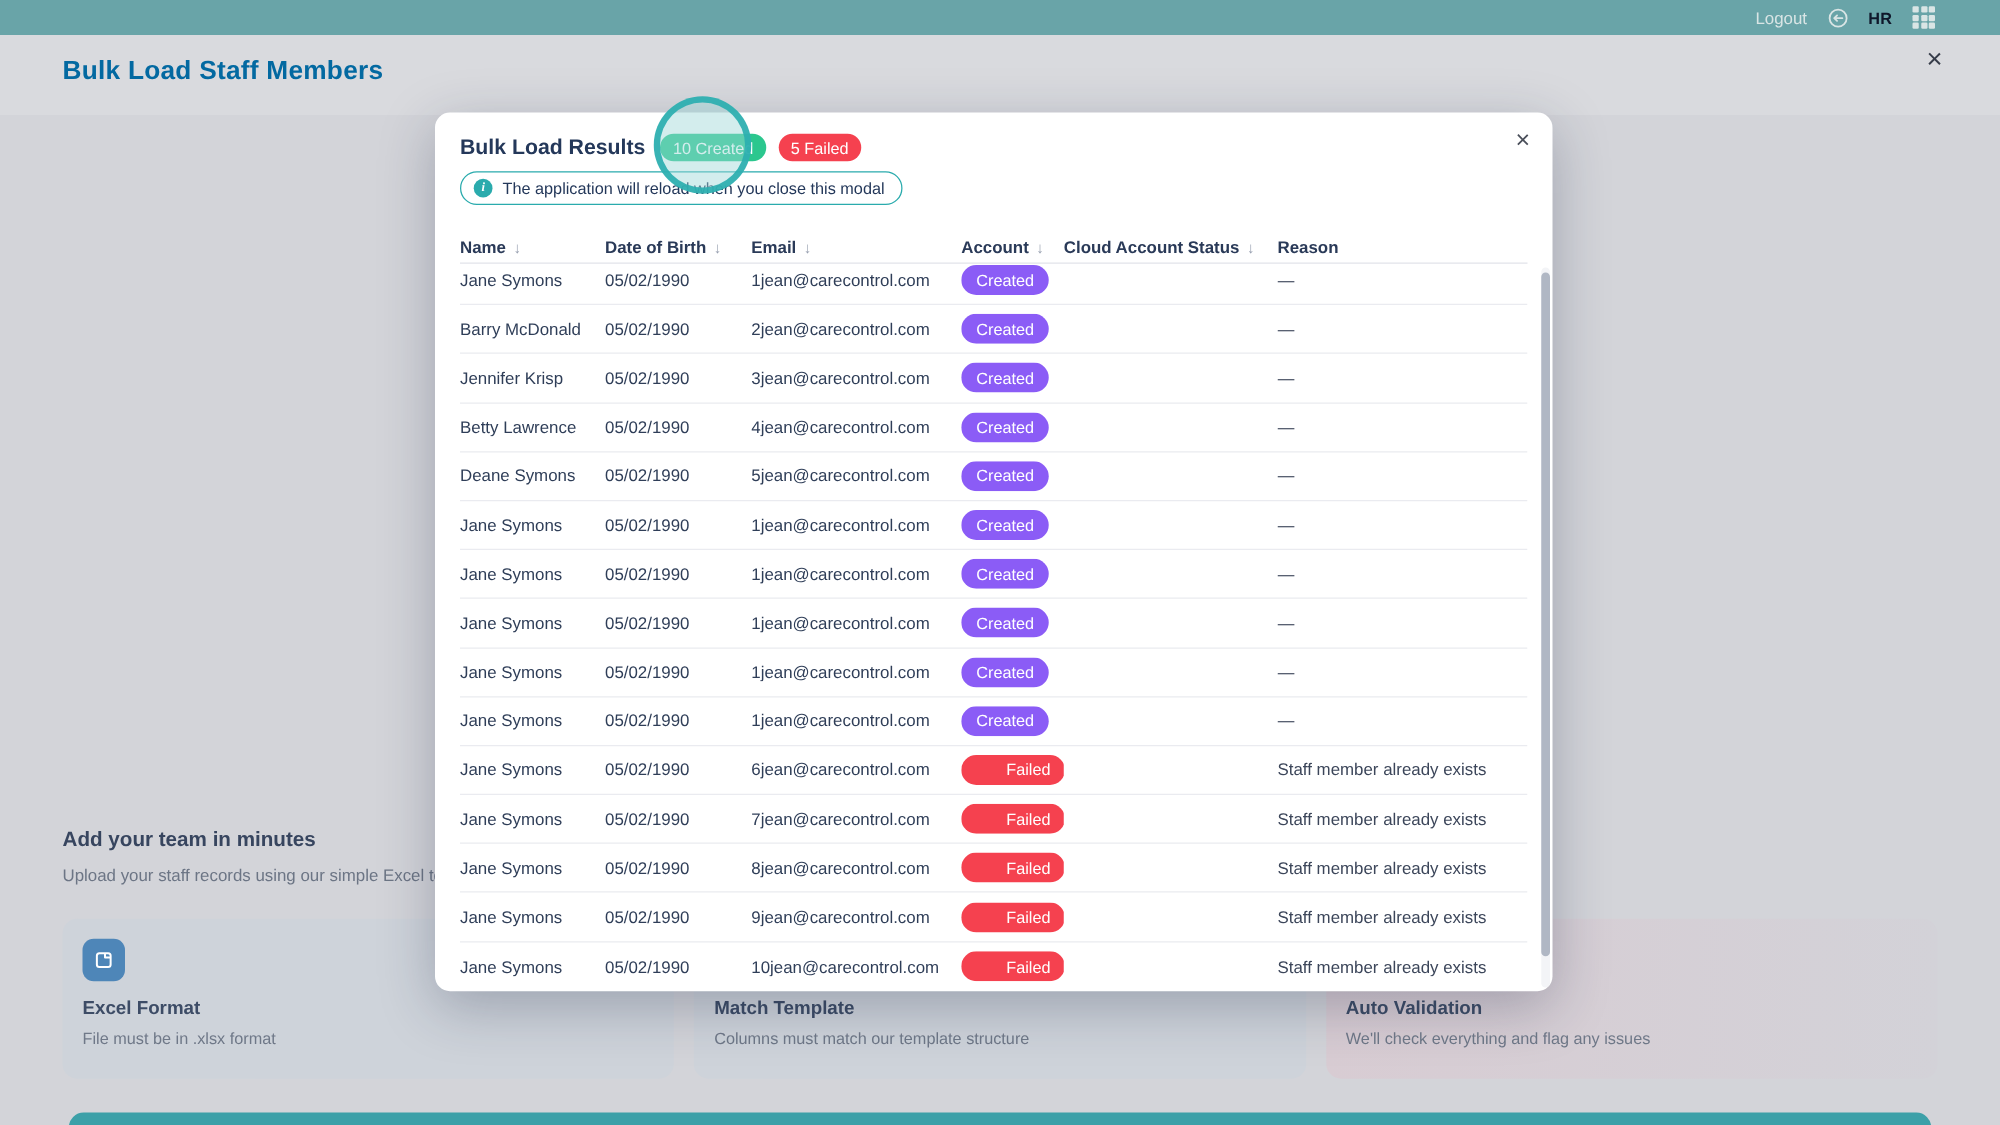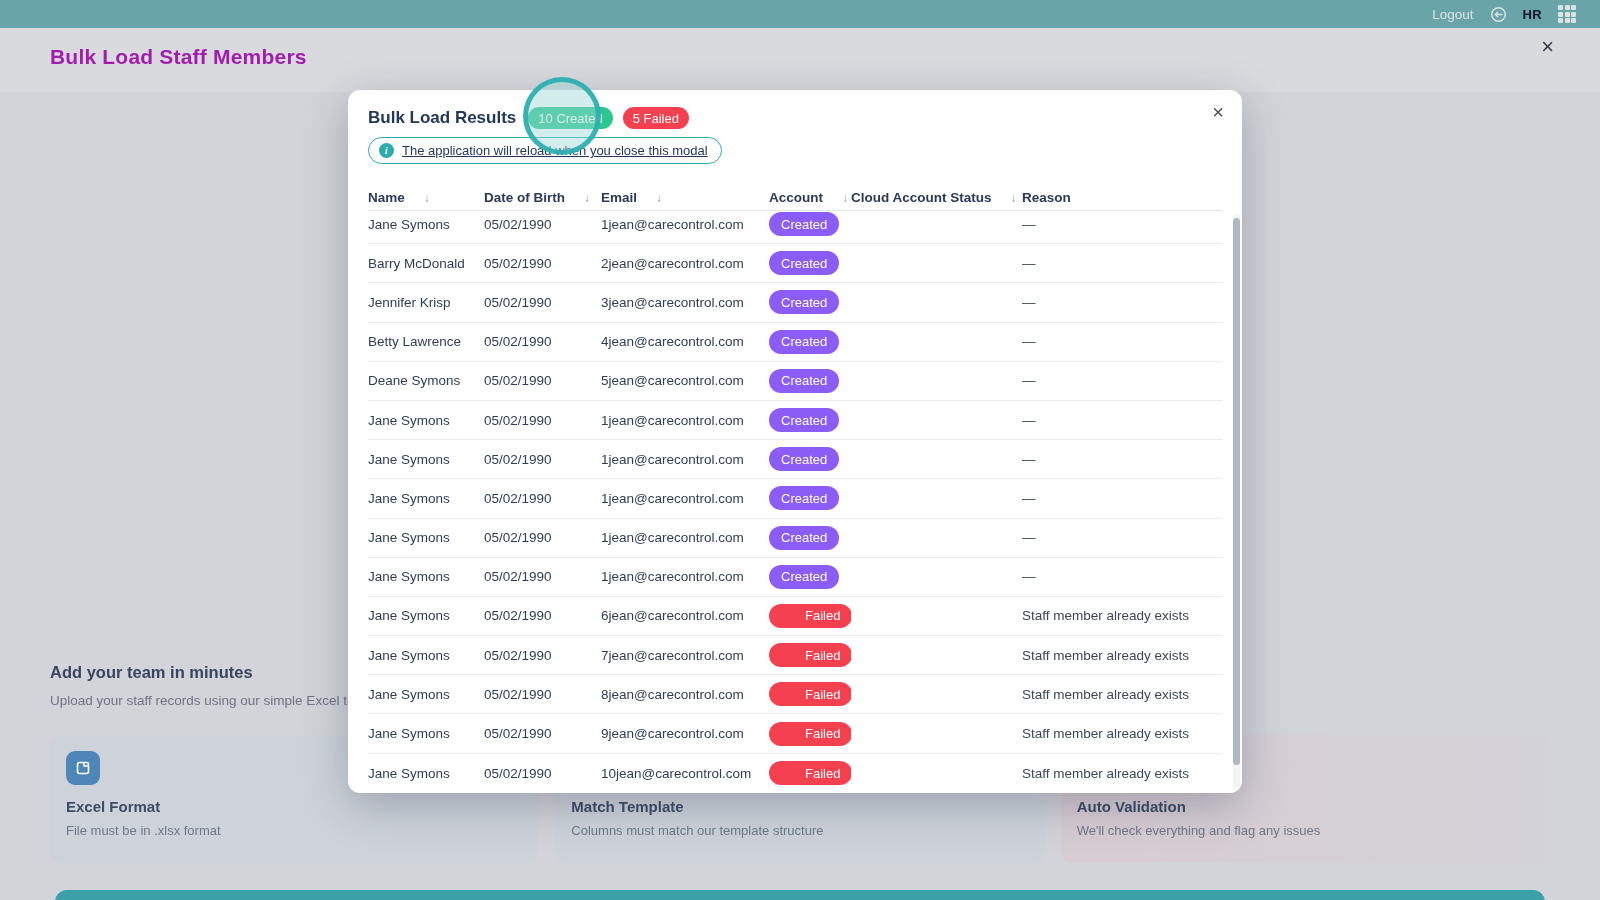--- a/index.html
+++ b/index.html
@@ -8,36 +8,36 @@
     font-family:"Liberation Sans", sans-serif;
     background:#d3d4d9;
     position:relative;
     color:#2e3c58;
   }
 
   
   .navbar {
     position:absolute; left:0; top:0; width:1600px; height:28px;
     background:#69a4a8; display:flex; align-items:center; justify-content:flex-end;
-    padding-right:24px; gap:16px;
+    padding-right:52px; gap:16px;
   }
   .nav-logout { color:#d9e5e5; font-size:13.5px; cursor:pointer; }
   .nav-user  { color:#0f172a; font-size:13px; font-weight:700; letter-spacing:.3px; }
   .nav-icon  { display:flex; align-items:center; }
   .grid-icon { display:grid; grid-template-columns:repeat(3,5px); grid-template-rows:repeat(3,5px); gap:1.5px; cursor:pointer; }
   .grid-icon span { background:#d9e5e5; border-radius:1px; }
 
   
   .page-header {
     position:absolute; left:0; top:28px; width:1600px; height:64px;
     background:#d9dade;
   }
   .page-title {
     position:absolute; left:50px; top:17px;
-    color:#a21caf; font-size:21px; font-weight:700; letter-spacing:.2px;
+    color:#0369a1; font-size:21px; font-weight:700; letter-spacing:.2px;
   }
   .page-close {
     position:absolute; right:46px; top:8px;
     font-size:22px; color:#363c49; font-weight:300; cursor:pointer;
     background:none; border:none; font-family:inherit; line-height:1;
   }
 
   
   .section-heading {
     position:absolute; left:50px; top:663px;
@@ -94,29 +94,29 @@
   .info-banner {
     position:absolute; left:20px; top:47px; height:27px;
     display:inline-flex; align-items:center; gap:8px; padding:0 13px 0 10px;
     border:1.5px solid #2aabad; border-radius:14px; background:#fff;
   }
   .info-icon {
     width:15px; height:15px; border-radius:50%; background:#2aabad; color:#fff;
     font-size:10px; font-weight:700; display:flex; align-items:center; justify-content:center;
     font-family:"Liberation Serif", serif; font-style:italic;
   }
-  .info-text { font-size:13px; color:#24385a;text-decoration:underline; }
+  .info-text { font-size:13px; color:#24385a; }
 
   
   .table-head {
     position:absolute; left:20px; top:95px; width:854px; height:26px;
     display:grid; grid-template-columns:116px 117px 168px 82px 171px 1fr;
     align-items:center; border-bottom:1px solid #e2e4ea;
   }
-  .th { font-size:13.5px; font-weight:700; color:#2a3a58; display:flex; align-items:center; gap:19px; }
+  .th { font-size:13.5px; font-weight:700; color:#2a3a58; display:flex; align-items:center; gap:6px; }
   .sort-arrow { color:#98a0b0; font-size:12px; font-weight:400; }
 
   .table-viewport {
     position:absolute; left:20px; top:121px; width:854px; height:582px; overflow:hidden;
   }
   .rows-inner { margin-top:-6px; }
   .row {
     height:39.2px; display:grid; grid-template-columns:116px 117px 168px 82px 171px 1fr;
     align-items:center; border-bottom:1px solid #eaebf0; font-size:13.5px; color:#2f3e58;
   }

